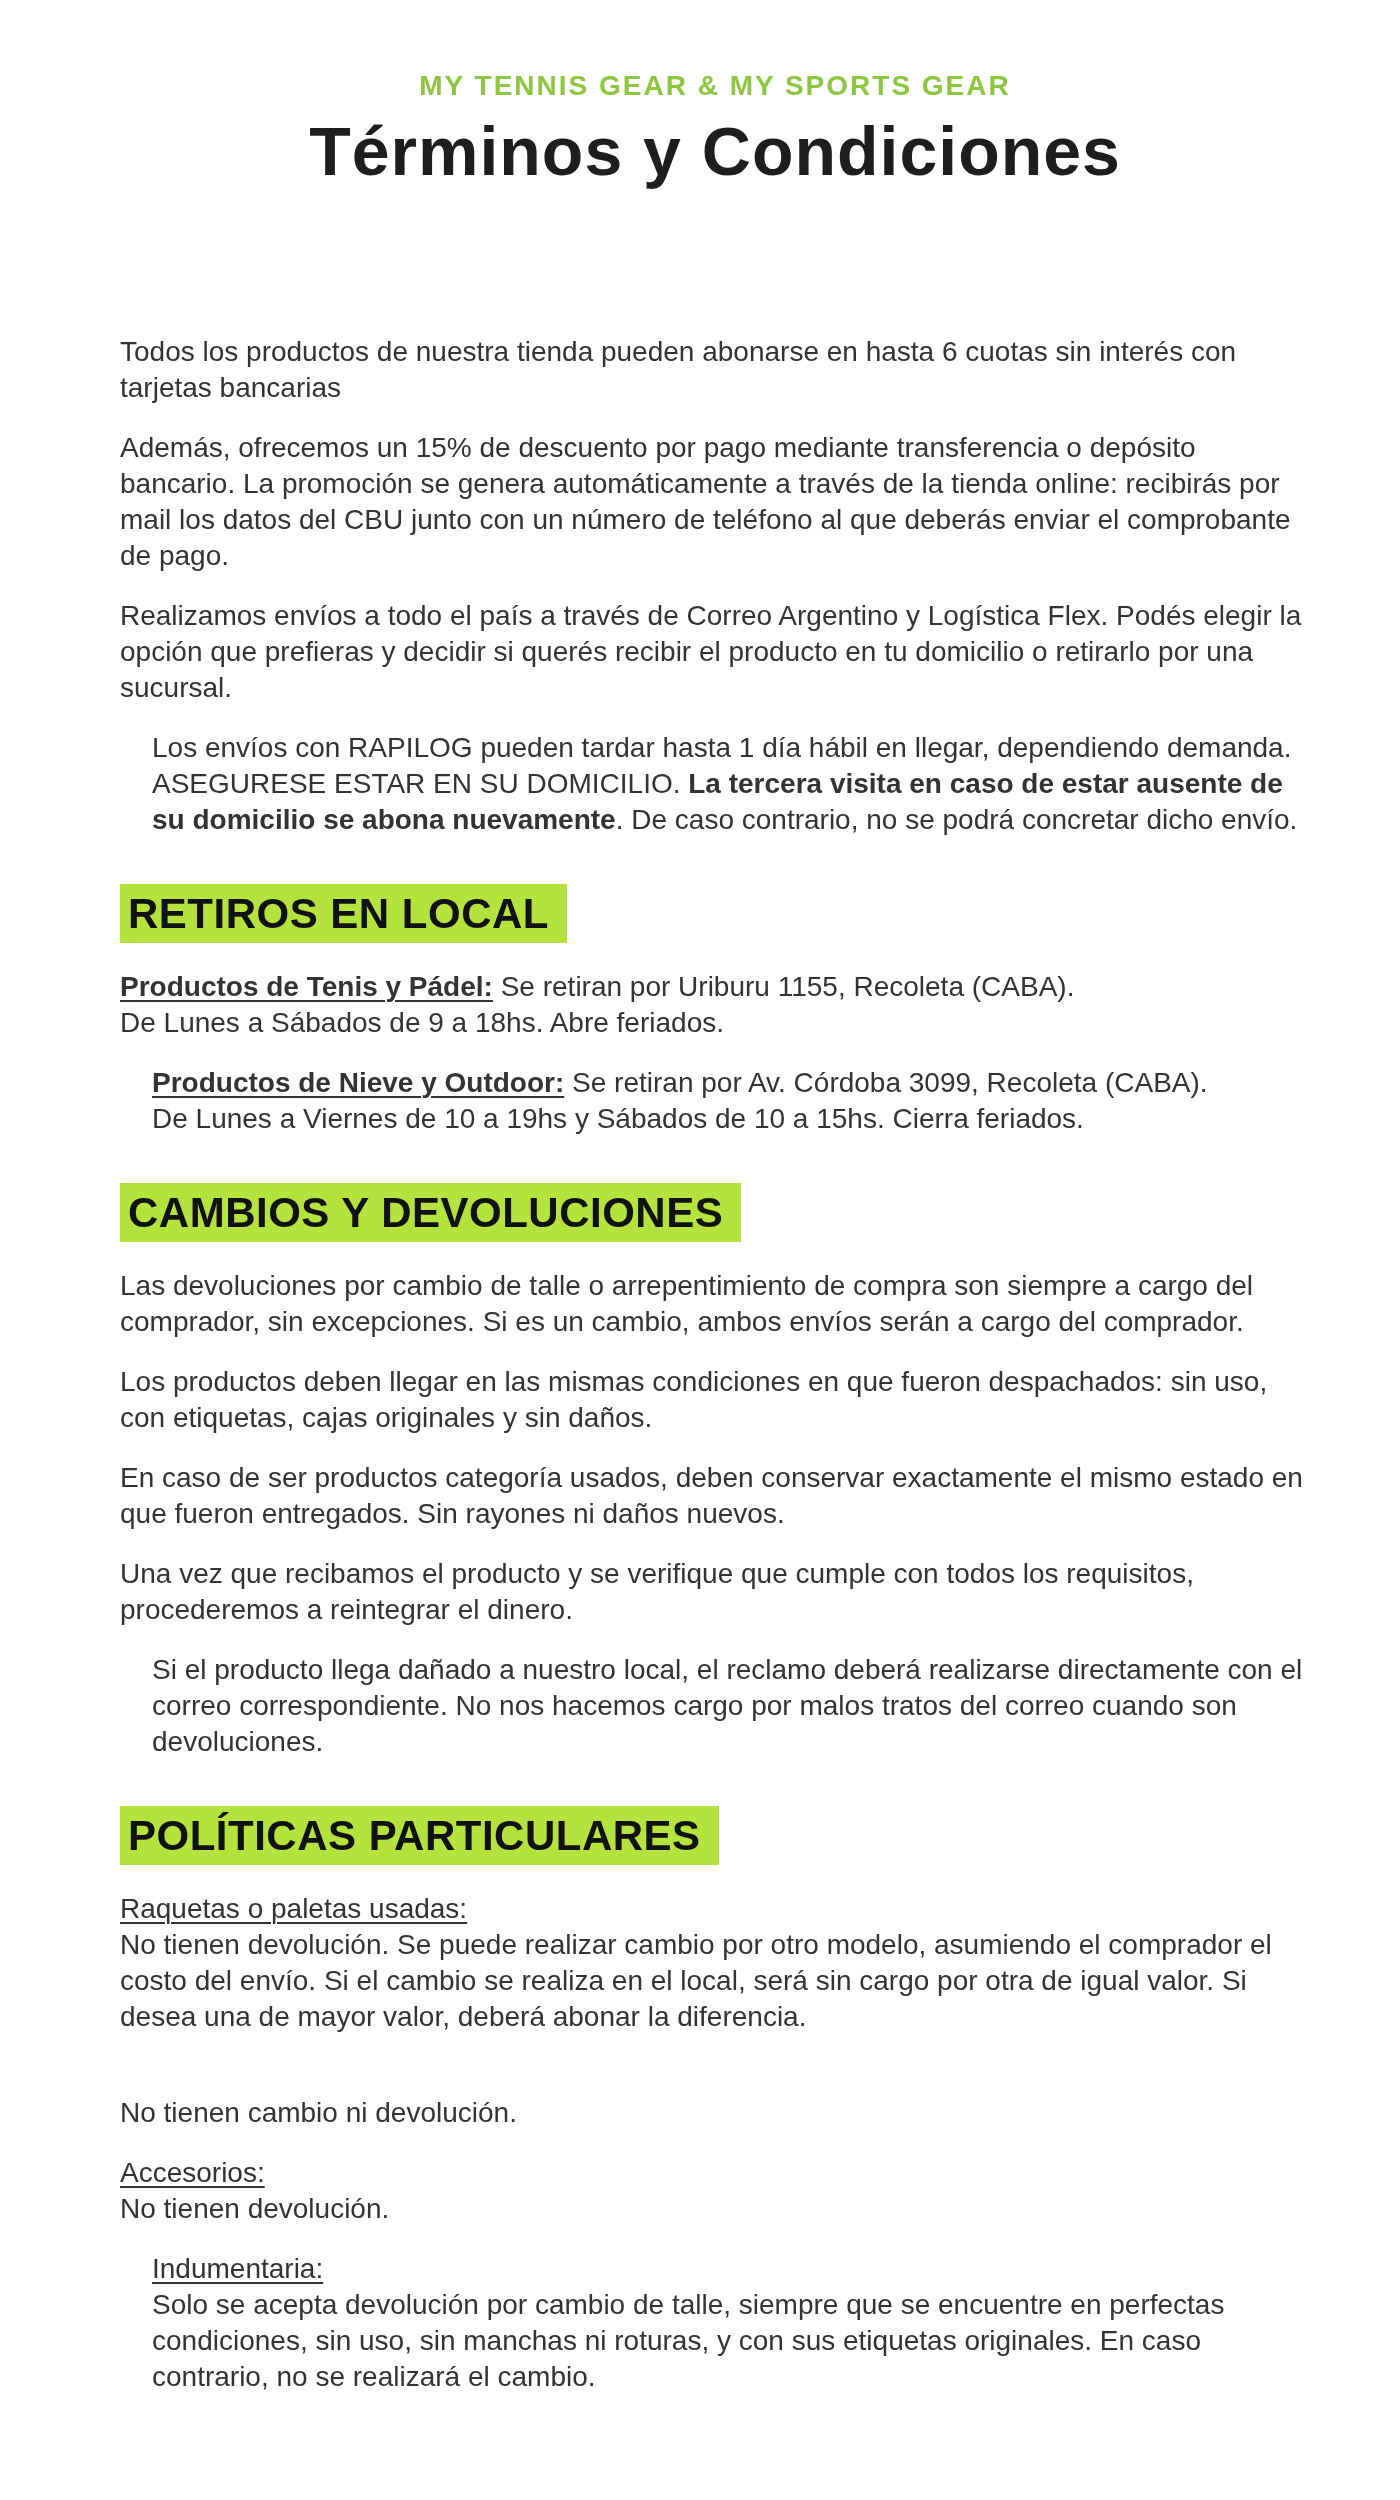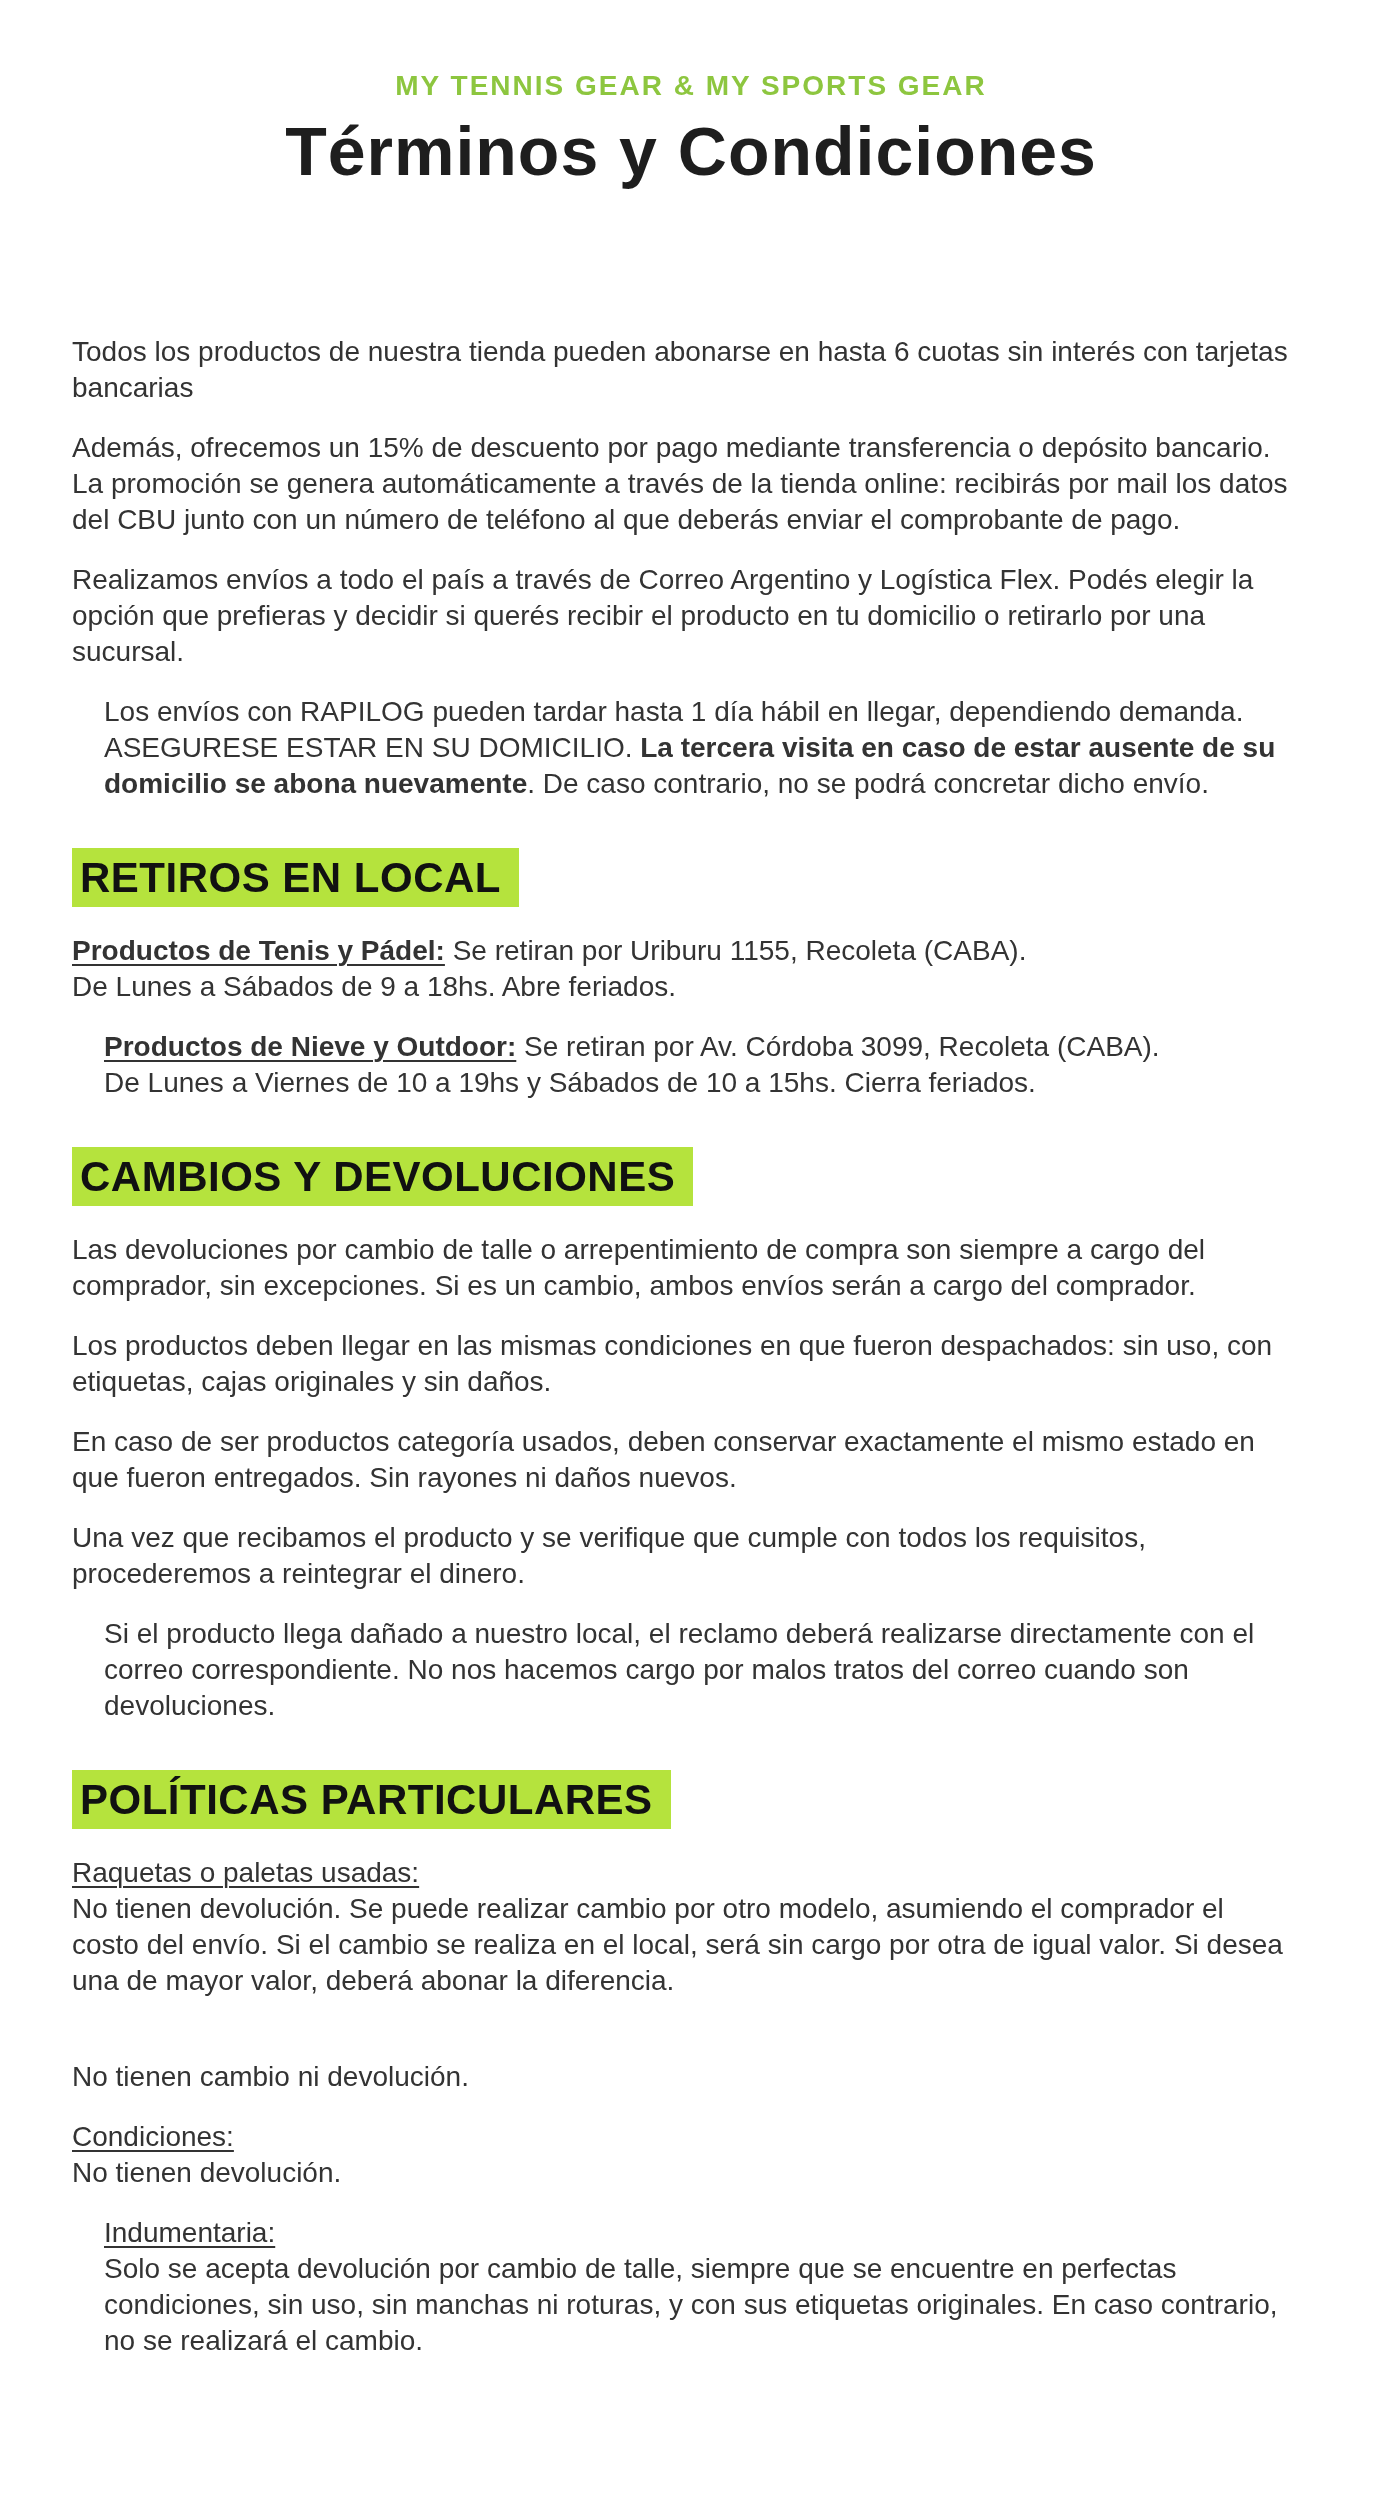--- a/index.html
+++ b/index.html
@@ -3,21 +3,21 @@
 <meta charset="utf-8">
 <title>Términos y Condiciones</title>
 <style>
   html, body { margin: 0; padding: 0; background: #ffffff; }
   body {
     width: 1400px; height: 2500px;
     font-family: "Liberation Sans", sans-serif;
     color: #333;
     overflow: hidden;
   }
-  .page { padding: 70px 90px 30px 72px; box-sizing: border-box; width: 1400px; height: 2145px; }
+  .page { padding: 70px 90px 30px 120px; box-sizing: border-box; width: 1400px; height: 2145px; }
   .brand {
     text-align: center;
     font-size: 28px; line-height: 32px;
     font-weight: 800; letter-spacing: 2px;
     color: var(--brand-green, #8dc63f);
     margin: 0;
   }
   .title {
     text-align: center;
     font-size: 68px; line-height: 78px;
@@ -82,18 +82,18 @@
           <p class="para"><span class="r-n">En caso de ser productos categoría usados, deben conservar exactamente el mismo estado en que fueron entregados. Sin rayones ni daños nuevos.</span></p>
           <p class="para"><span class="r-n">Una vez que recibamos el producto y se verifique que cumple con todos los requisitos, procederemos a reintegrar el dinero.</span></p>
           <p class="para"><span class="r-n">Si el producto llega dañado a nuestro local, el reclamo deberá realizarse directamente con el correo correspondiente. No nos hacemos cargo por malos tratos del correo cuando son devoluciones.</span></p>
         </div>
       </section>
       <section class="section">
         <div class="section-heading-row"><h2 class="section-heading">POLÍTICAS PARTICULARES</h2></div>
         <div class="section-body">
           <p class="para"><span class="r-u">Raquetas o paletas usadas:</span><br><span class="r-n">No tienen devolución. Se puede realizar cambio por otro modelo, asumiendo el comprador el costo del envío. Si el cambio se realiza en el local, será sin cargo por otra de igual valor. Si desea una de mayor valor, deberá abonar la diferencia.</span></p>
           <p class="para"><br><span class="r-n">No tienen cambio ni devolución.</span></p>
-          <p class="para"><span class="r-u">Condiciones:</span><br><span class="r-n">No tienen devolución.</span></p>
+          <p class="para"><span class="r-u">Accesorios:</span><br><span class="r-n">No tienen devolución.</span></p>
           <p class="para"><span class="r-u">Indumentaria:</span><br><span class="r-n">Solo se acepta devolución por cambio de talle, siempre que se encuentre en perfectas condiciones, sin uso, sin manchas ni roturas, y con sus etiquetas originales. En caso contrario, no se realizará el cambio.</span></p>
         </div>
       </section>
     </main>
 </div>
 
 </body></html>

